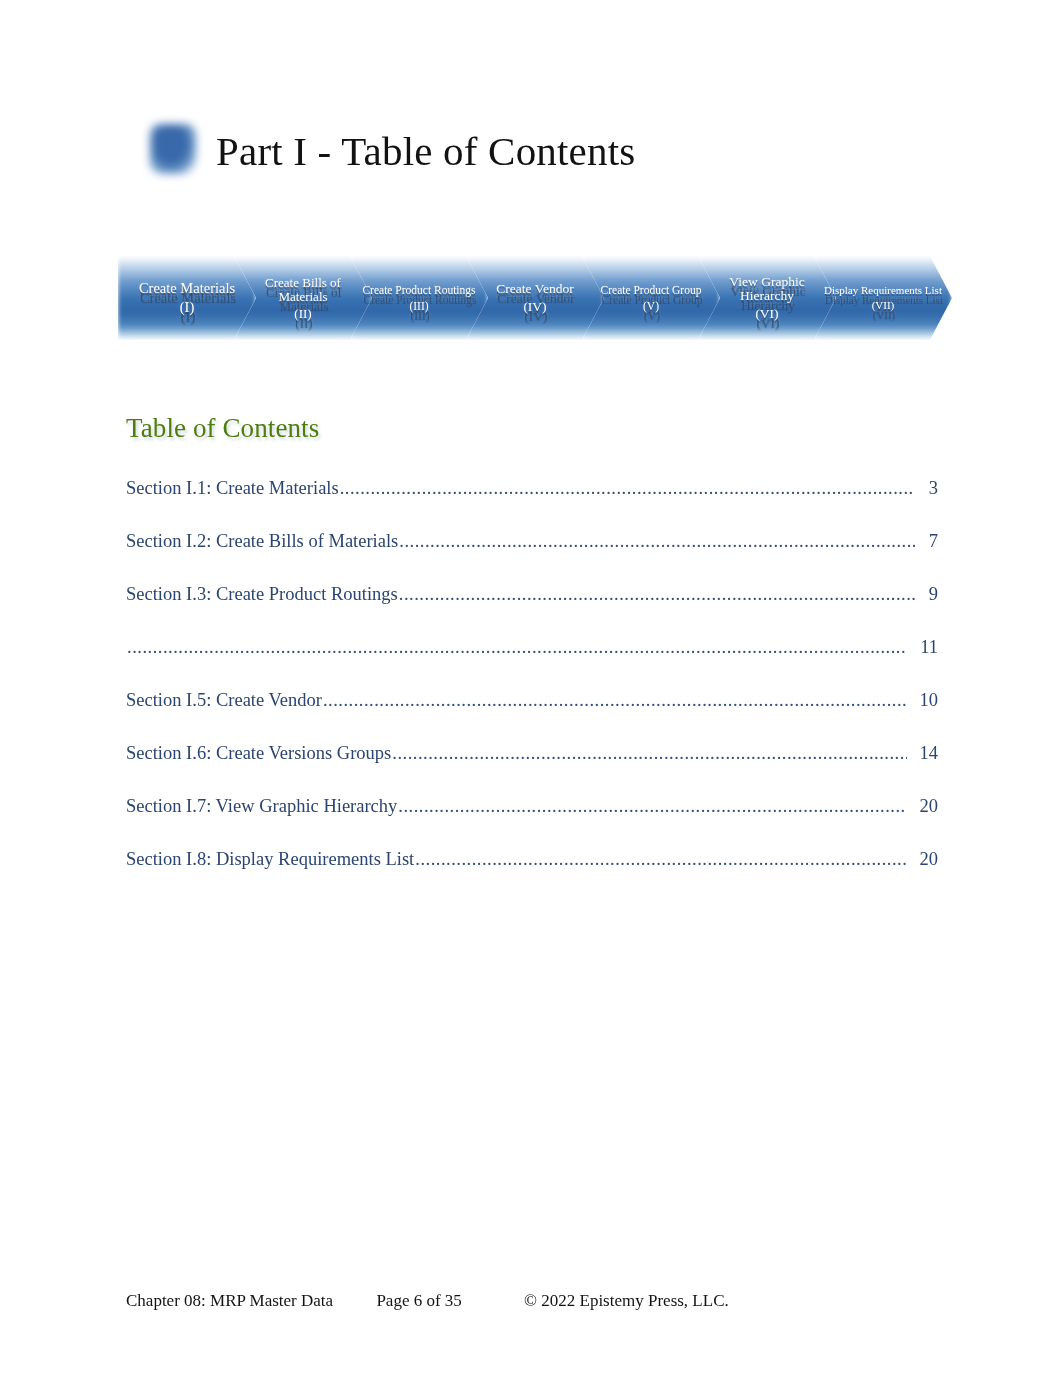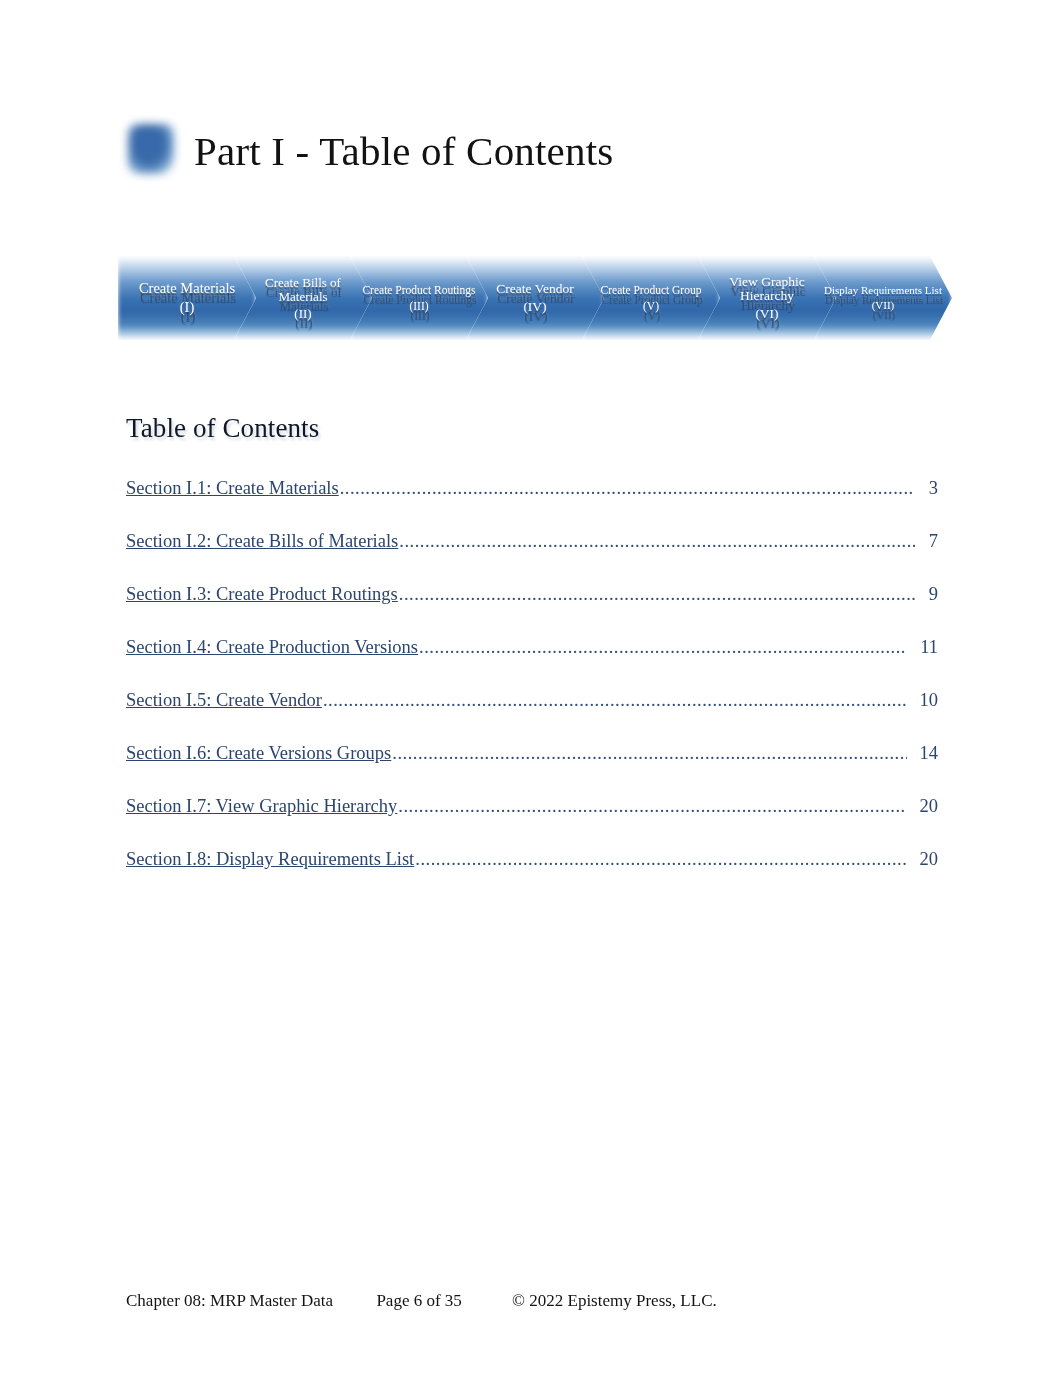--- a/index.html
+++ b/index.html
@@ -18,21 +18,21 @@
 
   .page {
     position: absolute;
     inset: 0;
     background: #ffffff;
   }
 
   
   .title-row {
     position: absolute;
-    left: 118px;
+    left: 140px;
     top: 108px;
     width: 880px;
     height: 90px;
   }
   .title-bullet {
     position: absolute;
     left: 10px;
     top: 16px;
     width: 46px;
     height: 50px;
@@ -132,42 +132,42 @@
     pointer-events: none;
     filter: blur(0.6px);
   }
 
   
   .toc-heading {
     position: absolute;
     left: 126px;
     top: 413px;
     font-size: 27px;
-    color: #0f172a;
+    color: #4d7c0f;
     letter-spacing: 0.1px;
     white-space: nowrap;
     text-shadow: 2px 3px 3px rgba(150,160,175,0.40);
   }
 
   
   .toc {
     position: absolute;
     left: 126px;
     top: 478px;
     width: 812px;
   }
   .toc-row {
     display: flex;
     align-items: baseline;
     height: 53px;
     color: #2b4570;
     font-size: 18.5px;
     white-space: nowrap;
   }
-  .toc-row .t-label { flex: 0 0 auto; text-decoration: underline; }
+  .toc-row .t-label { flex: 0 0 auto; }
   .toc-row .t-dots {
     flex: 1 1 auto;
     overflow: hidden;
     white-space: nowrap;
     margin: 0 1px;
     color: #33507c;
     font-size: 18.5px;
     letter-spacing: 0.5px;
   }
   .toc-row .t-page {
@@ -183,21 +183,21 @@
     left: 126px;
     top: 1291px;
     width: 820px;
     font-size: 17px;
     color: #141414;
     white-space: nowrap;
   }
   .footer span { display: inline-block; text-align: right; }
   .footer .f-chapter { }
   .footer .f-page { margin-left: 39px; }
-  .footer .f-copy { margin-left: 46px; }
+  .footer .f-copy { margin-left: 58px; }
 </style>
 </head>
 <body>
 
 <div class="page">
 
   <div class="title-row">
     <div class="title-bullet"></div>
     <div class="title-text">Part I - Table of Contents</div>
   </div>
@@ -280,21 +280,20 @@
         <span class="t-label">Section I.2: Create Bills of Materials</span>
         <span class="t-dots">....................................................................................................................................................................................................</span>
         <span class="t-page">7</span>
       </div>
       <div class="toc-row">
         <span class="t-label">Section I.3: Create Product Routings</span>
         <span class="t-dots">....................................................................................................................................................................................................</span>
         <span class="t-page">9</span>
       </div>
       <div class="toc-row gap-wide">
-        <span class="t-label">Section I.4: Create Production Versions</span>
         <span class="t-dots">....................................................................................................................................................................................................</span>
         <span class="t-page">11</span>
       </div>
       <div class="toc-row gap-wide">
         <span class="t-label">Section I.5: Create Vendor</span>
         <span class="t-dots">....................................................................................................................................................................................................</span>
         <span class="t-page">10</span>
       </div>
       <div class="toc-row gap-wide">
         <span class="t-label">Section I.6: Create Versions Groups</span>

